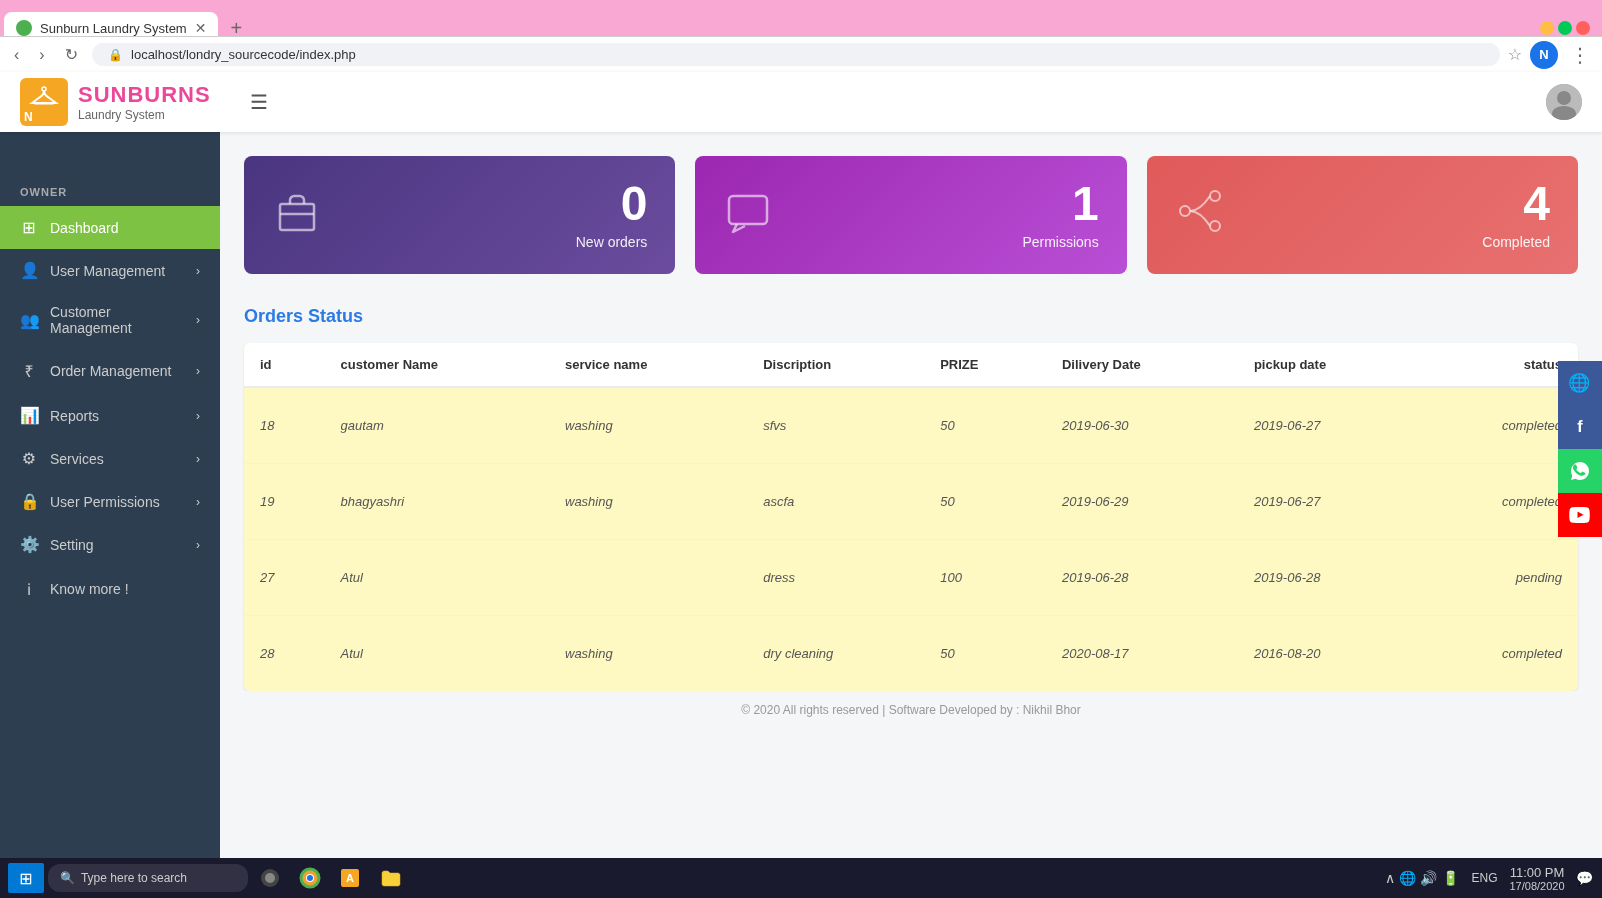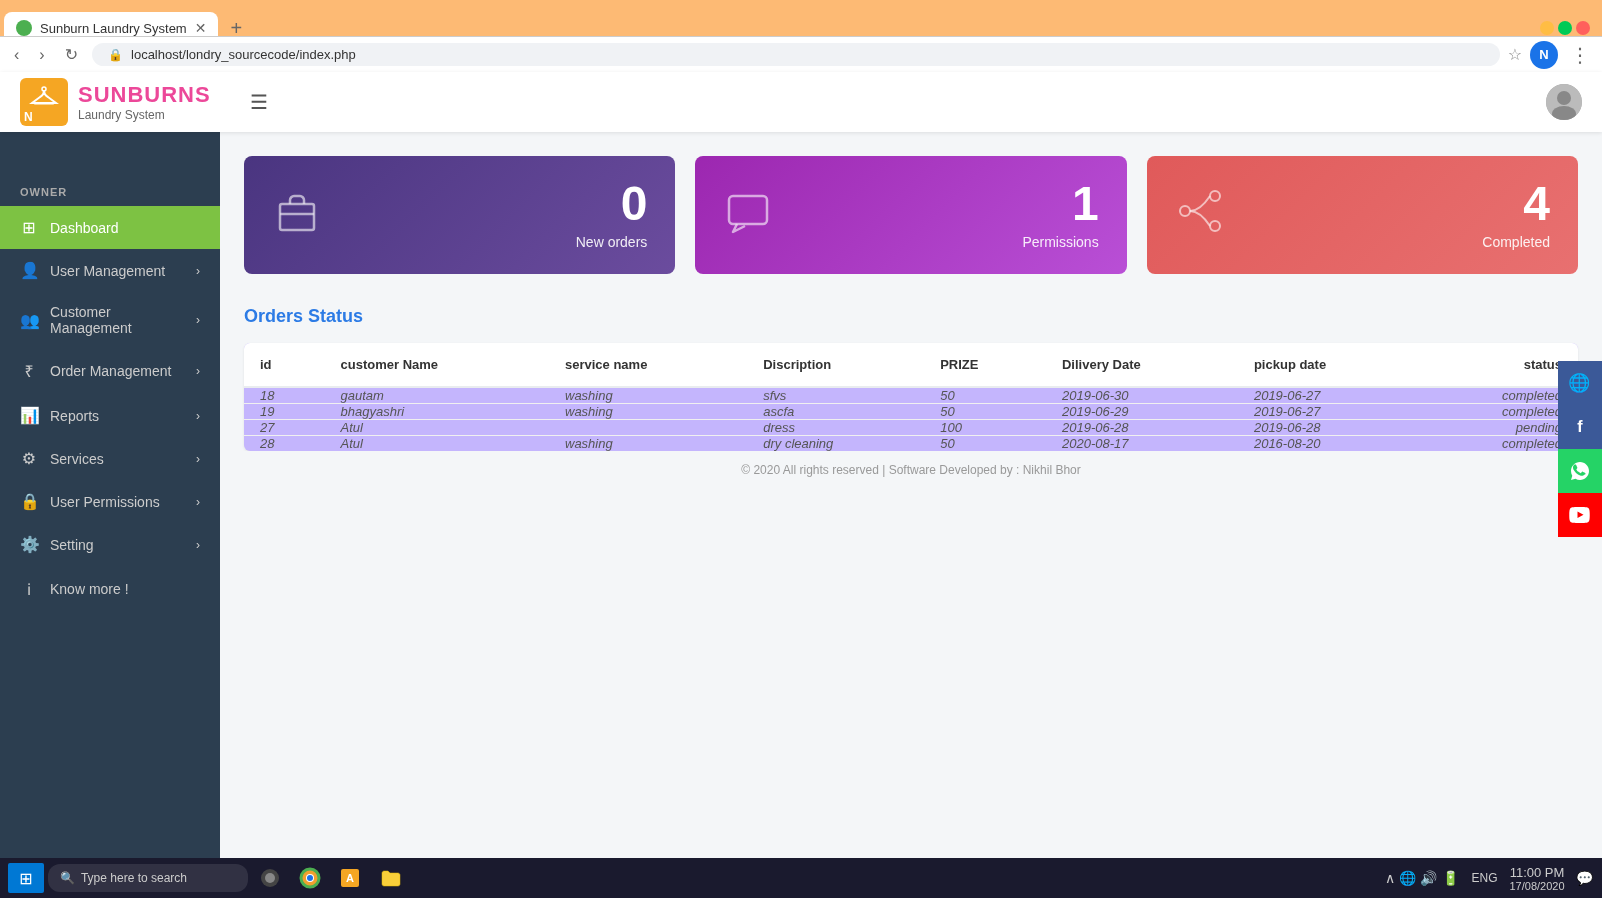--- a/index.html
+++ b/index.html
@@ -11,21 +11,21 @@
       height: 72px;
       display: flex;
       flex-direction: column;
       flex-shrink: 0;
     }
     .tab-bar {
       display: flex;
       align-items: center;
       height: 36px;
       padding: 20px 4px 0;
-      background: #fdba74;
+      background: #f9a8d4;
     }
     .tab-active {
       background: #fff;
       border-radius: 8px 8px 0 0;
       display: flex;
       align-items: center;
       padding: 0 12px;
       height: 32px;
       font-size: 13px;
       color: #333;
@@ -192,37 +192,37 @@
     .stat-card-info { text-align: right; }
     .stat-card-number { font-size: 48px; font-weight: bold; line-height: 1; }
     .stat-card-label { font-size: 14px; margin-top: 6px; opacity: 0.9; }
 
     
     .section-title { font-size: 18px; font-weight: 600; color: #2c7be5; margin-bottom: 16px; }
 
     .orders-table {
       width: 100%;
       border-collapse: collapse;
-      background: #c4b5fd;
+      background: #fef9c3;
       border-radius: 6px;
       overflow: hidden;
       box-shadow: 0 1px 3px rgba(0,0,0,0.08);
     }
     .orders-table th {
       padding: 14px 16px;
       text-align: left;
       font-size: 13px;
       font-weight: 600;
       color: #333;
       border-bottom: 2px solid #e9ecef;
       background: #fff;
     }
     .orders-table th:last-child { text-align: right; }
     .orders-table td {
-      padding: 0 16px;
+      padding: 30px 16px;
       font-size: 13px;
       color: #555;
       border-bottom: 1px solid #f0f0f0;
       font-style: italic;
     }
     .orders-table td:last-child { text-align: right; }
     .orders-table tr:last-child td { border-bottom: none; }
 
     
     .social-sidebar {

